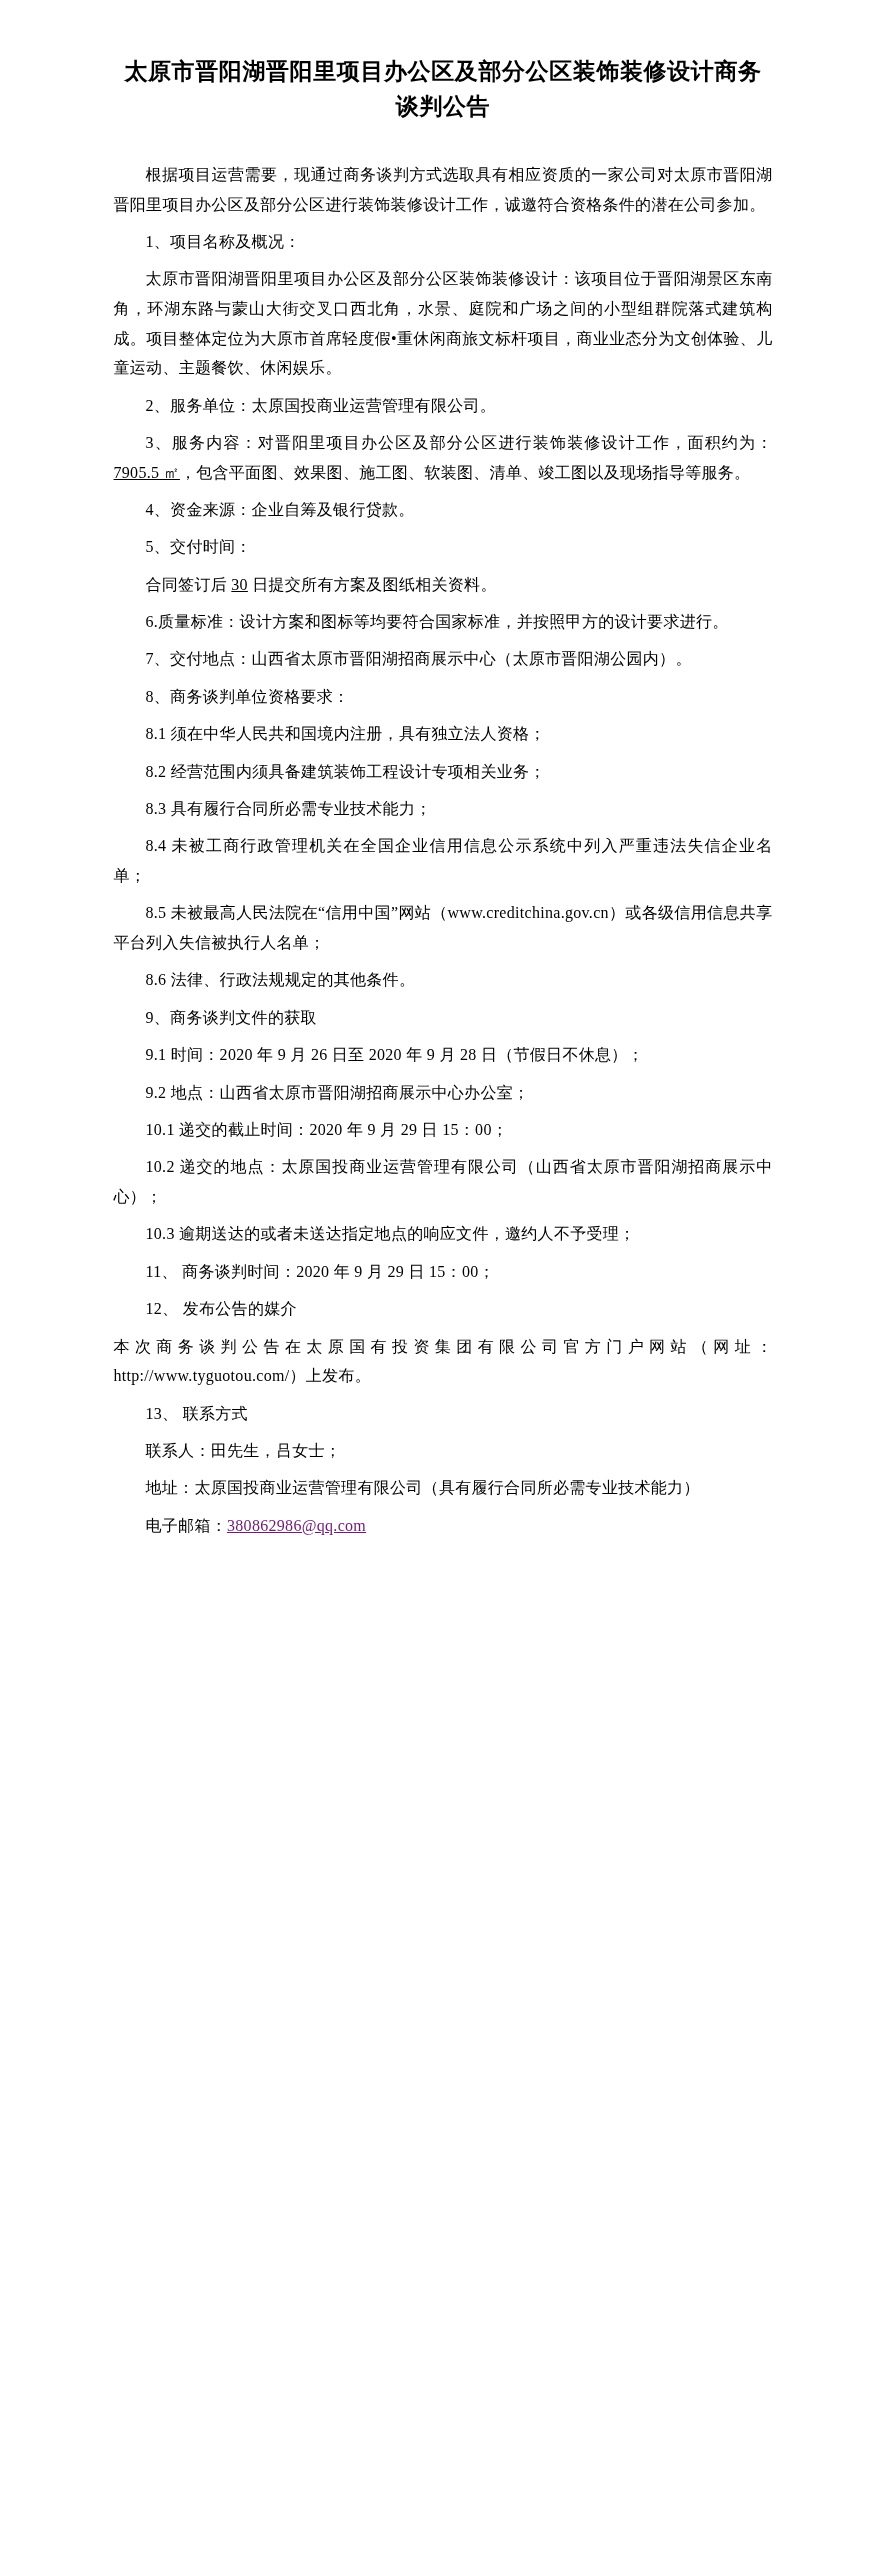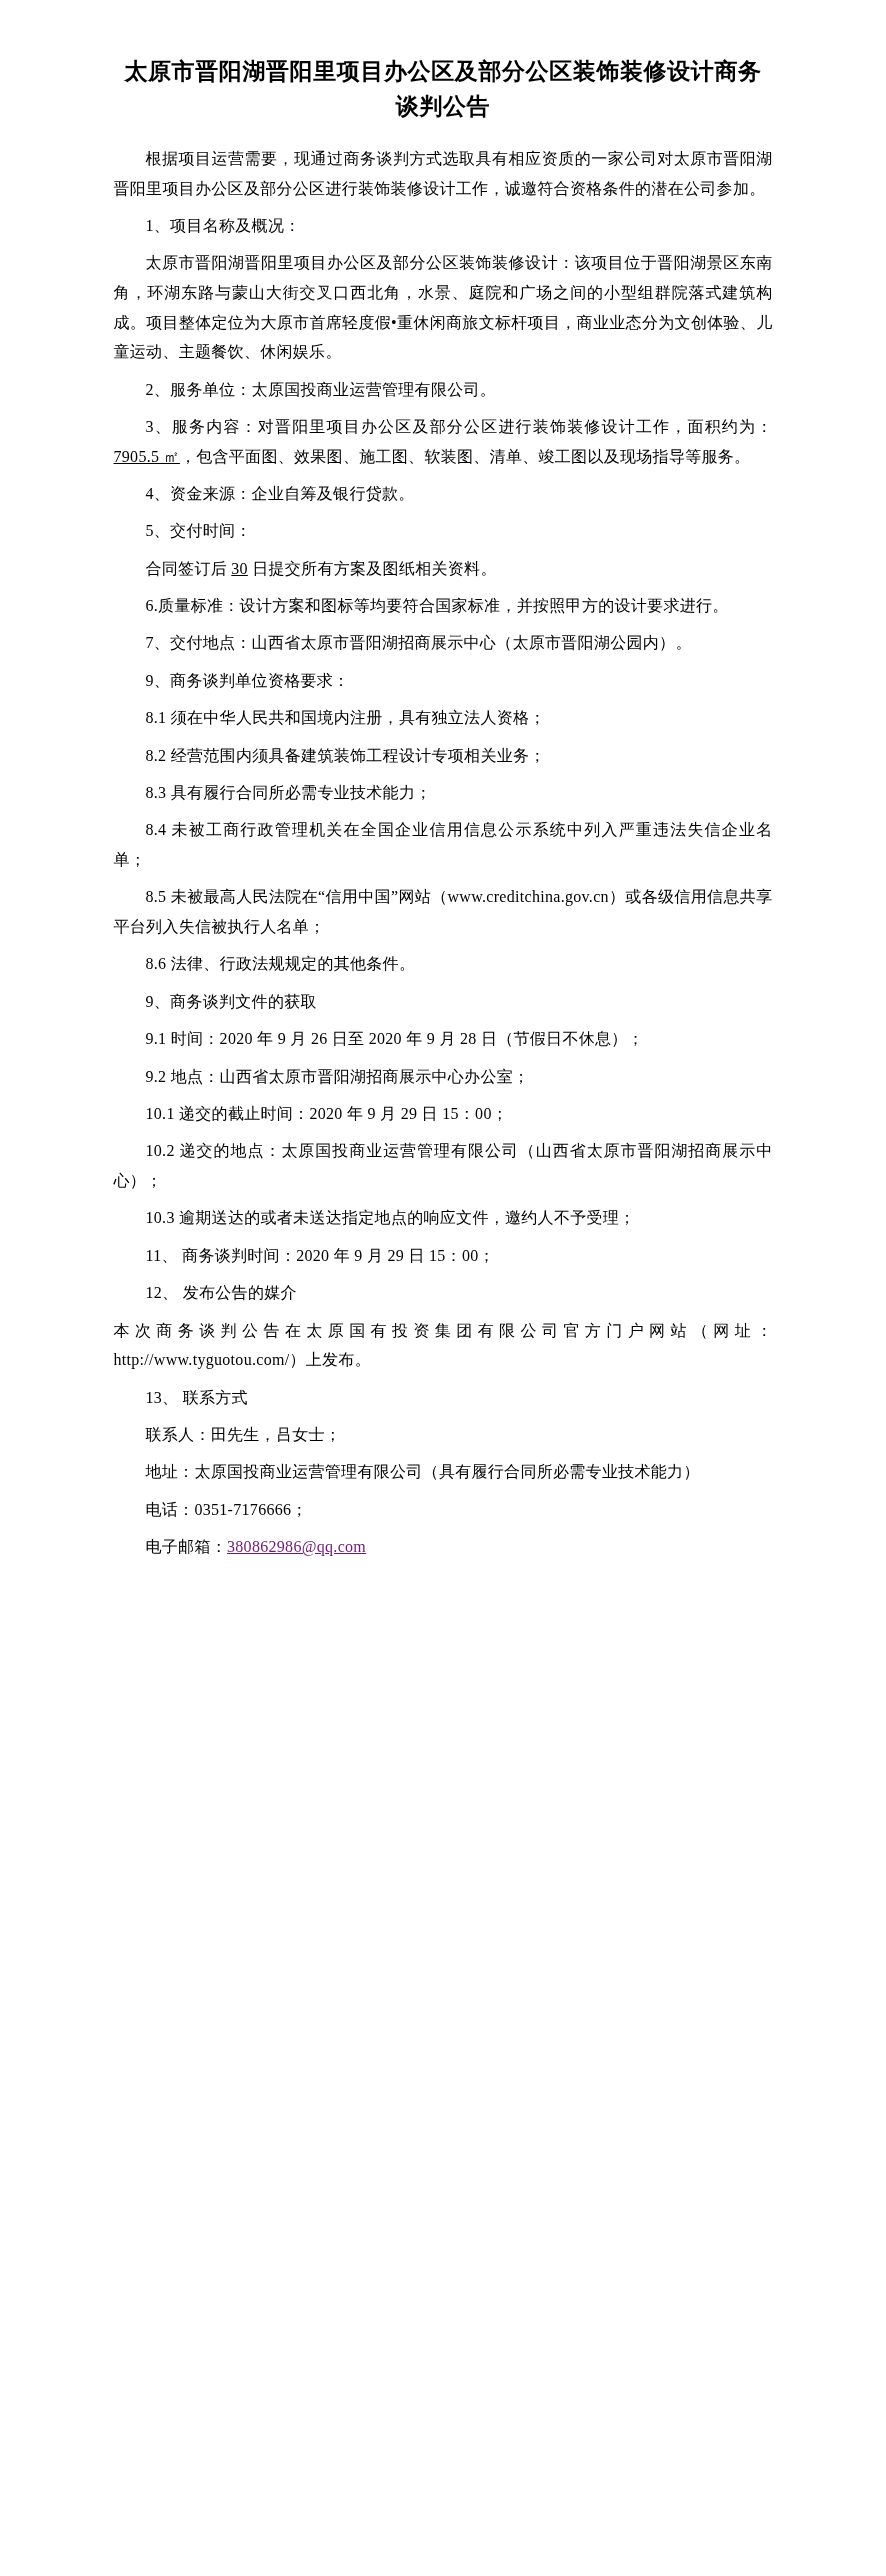--- a/index.html
+++ b/index.html
@@ -19,21 +19,21 @@
     padding: 33px 50px 45px 50px;
     background: #ffffff;
   }
   .doc-title {
     font-family: "Liberation Serif", "DejaVu Serif", serif;
     font-weight: bold;
     font-size: 23px;
     line-height: 1.5;
     text-align: center;
     letter-spacing: 0.6px;
-    margin: 22px auto 20px auto;
+    margin: 22px auto 36px auto;
     width: 659px;
     color: #000;
   }
   .body-block {
     width: 659px;
     margin: 12px auto;
   }
   p.para {
     font-size: 16px;
     line-height: 1.85;
@@ -68,37 +68,36 @@
       <p class="para indent">根据项目运营需要，现通过商务谈判方式选取具有相应资质的一家公司对太原市晋阳湖晋阳里项目办公区及部分公区进行装饰装修设计工作，诚邀符合资格条件的潜在公司参加。</p>
       <p class="para indent">1、项目名称及概况：</p>
       <p class="para indent">太原市晋阳湖晋阳里项目办公区及部分公区装饰装修设计：该项目位于晋阳湖景区东南角，环湖东路与蒙山大街交叉口西北角，水景、庭院和广场之间的小型组群院落式建筑构成。项目整体定位为大原市首席轻度假•重休闲商旅文标杆项目，商业业态分为文创体验、儿童运动、主题餐饮、休闲娱乐。</p>
       <p class="para indent">2、服务单位：太原国投商业运营管理有限公司。</p>
       <p class="para indent">3、服务内容：对晋阳里项目办公区及部分公区进行装饰装修设计工作，面积约为：<span class="u">7905.5 ㎡</span>，包含平面图、效果图、施工图、软装图、清单、竣工图以及现场指导等服务。</p>
       <p class="para indent">4、资金来源：企业自筹及银行贷款。</p>
       <p class="para indent">5、交付时间：</p>
       <p class="para indent">合同签订后 <span class="u">30</span> 日提交所有方案及图纸相关资料。</p>
       <p class="para indent">6.质量标准：设计方案和图标等均要符合国家标准，并按照甲方的设计要求进行。</p>
       <p class="para indent">7、交付地点：山西省太原市晋阳湖招商展示中心（太原市晋阳湖公园内）。</p>
-      <p class="para indent">9、商务谈判单位资格要求：</p>
+      <p class="para indent">8、商务谈判单位资格要求：</p>
       <p class="para indent">8.1 须在中华人民共和国境内注册，具有独立法人资格；</p>
       <p class="para indent">8.2 经营范围内须具备建筑装饰工程设计专项相关业务；</p>
       <p class="para indent">8.3 具有履行合同所必需专业技术能力；</p>
       <p class="para indent">8.4 未被工商行政管理机关在全国企业信用信息公示系统中列入严重违法失信企业名单；</p>
       <p class="para indent">8.5 未被最高人民法院在“信用中国”网站（www.creditchina.gov.cn）或各级信用信息共享平台列入失信被执行人名单；</p>
       <p class="para indent">8.6 法律、行政法规规定的其他条件。</p>
       <p class="para indent">9、商务谈判文件的获取</p>
       <p class="para indent">9.1 时间：2020 年 9 月 26 日至 2020 年 9 月 28 日（节假日不休息）；</p>
       <p class="para indent">9.2 地点：山西省太原市晋阳湖招商展示中心办公室；</p>
       <p class="para indent">10.1 递交的截止时间：2020 年 9 月 29 日 15：00；</p>
       <p class="para indent">10.2 递交的地点：太原国投商业运营管理有限公司（山西省太原市晋阳湖招商展示中心）；</p>
       <p class="para indent">10.3 逾期送达的或者未送达指定地点的响应文件，邀约人不予受理；</p>
       <p class="para indent">11、 商务谈判时间：2020 年 9 月 29 日 15：00；</p>
       <p class="para indent">12、 发布公告的媒介</p>
       <p class="para noindent">本次商务谈判公告在太原国有投资集团有限公司官方门户网站（网址：http://www.tyguotou.com/）上发布。</p>
       <p class="para indent">13、 联系方式</p>
       <p class="para indent">联系人：田先生，吕女士；</p>
       <p class="para indent">地址：太原国投商业运营管理有限公司（具有履行合同所必需专业技术能力）</p>
-      <p class="para indent">电话：0351-7176666；</p>
       <p class="para indent">电子邮箱：<span class="link">380862986@qq.com</span></p>
     </div>
 
 </div>
 
 
 </body></html>

